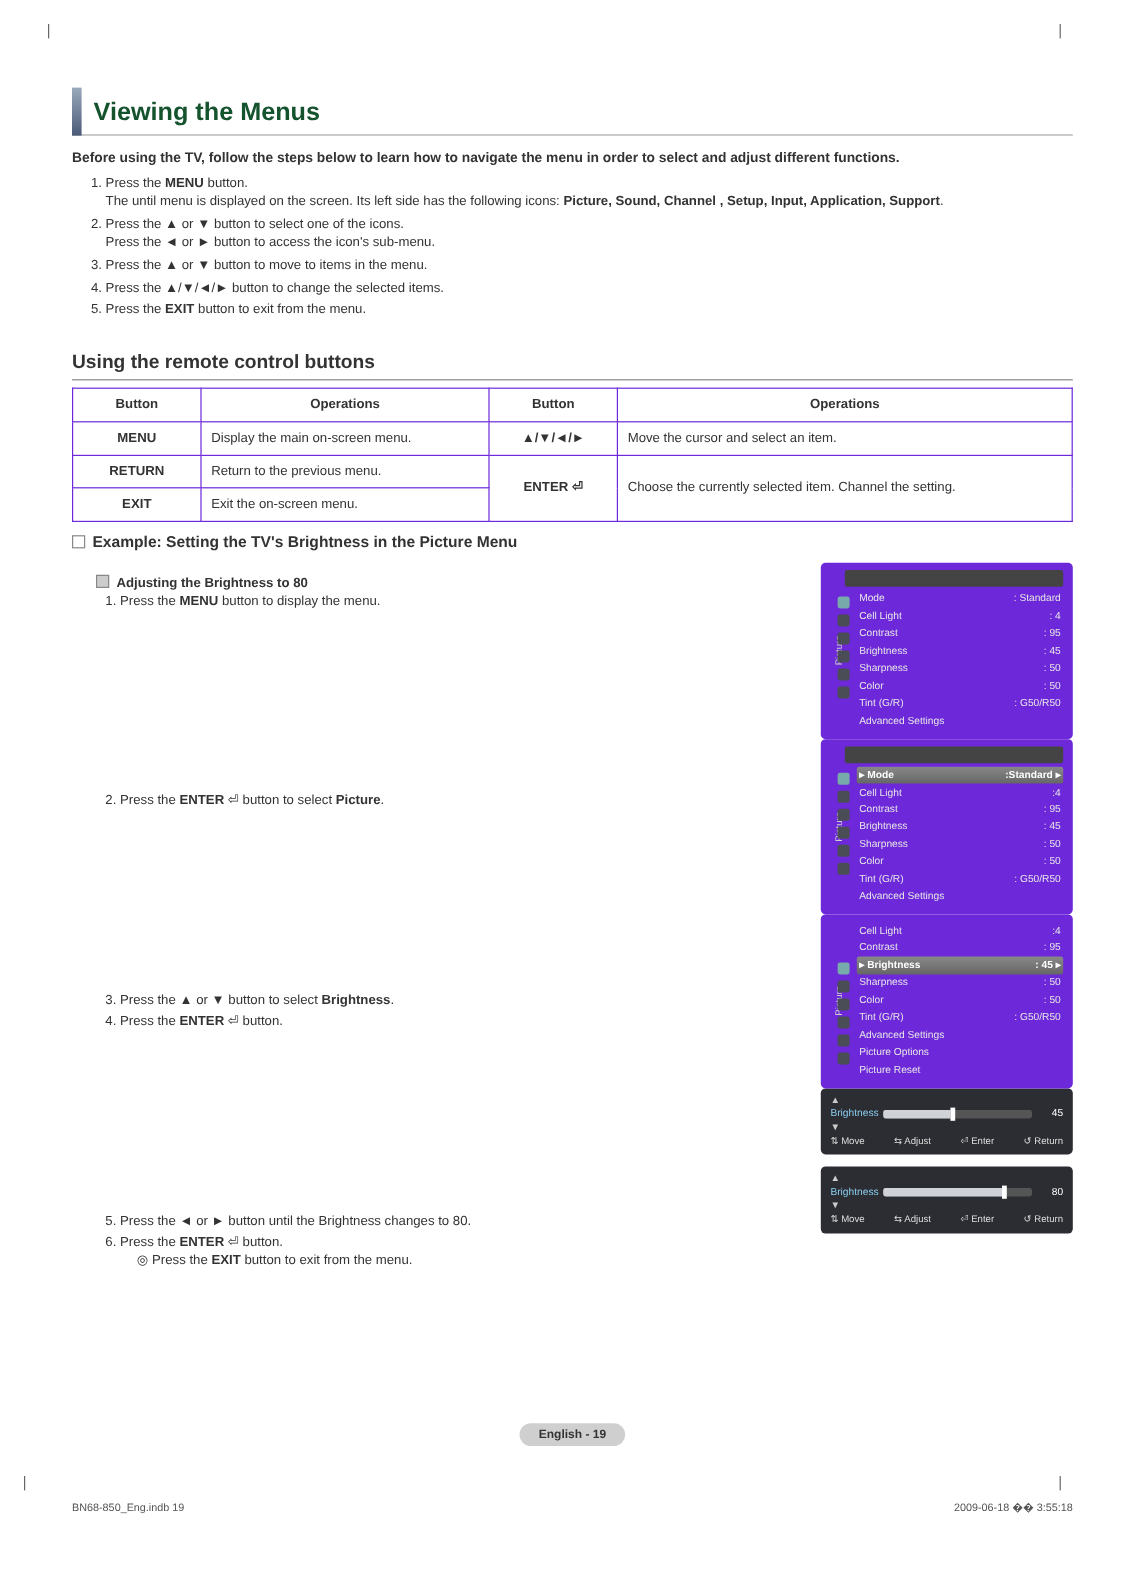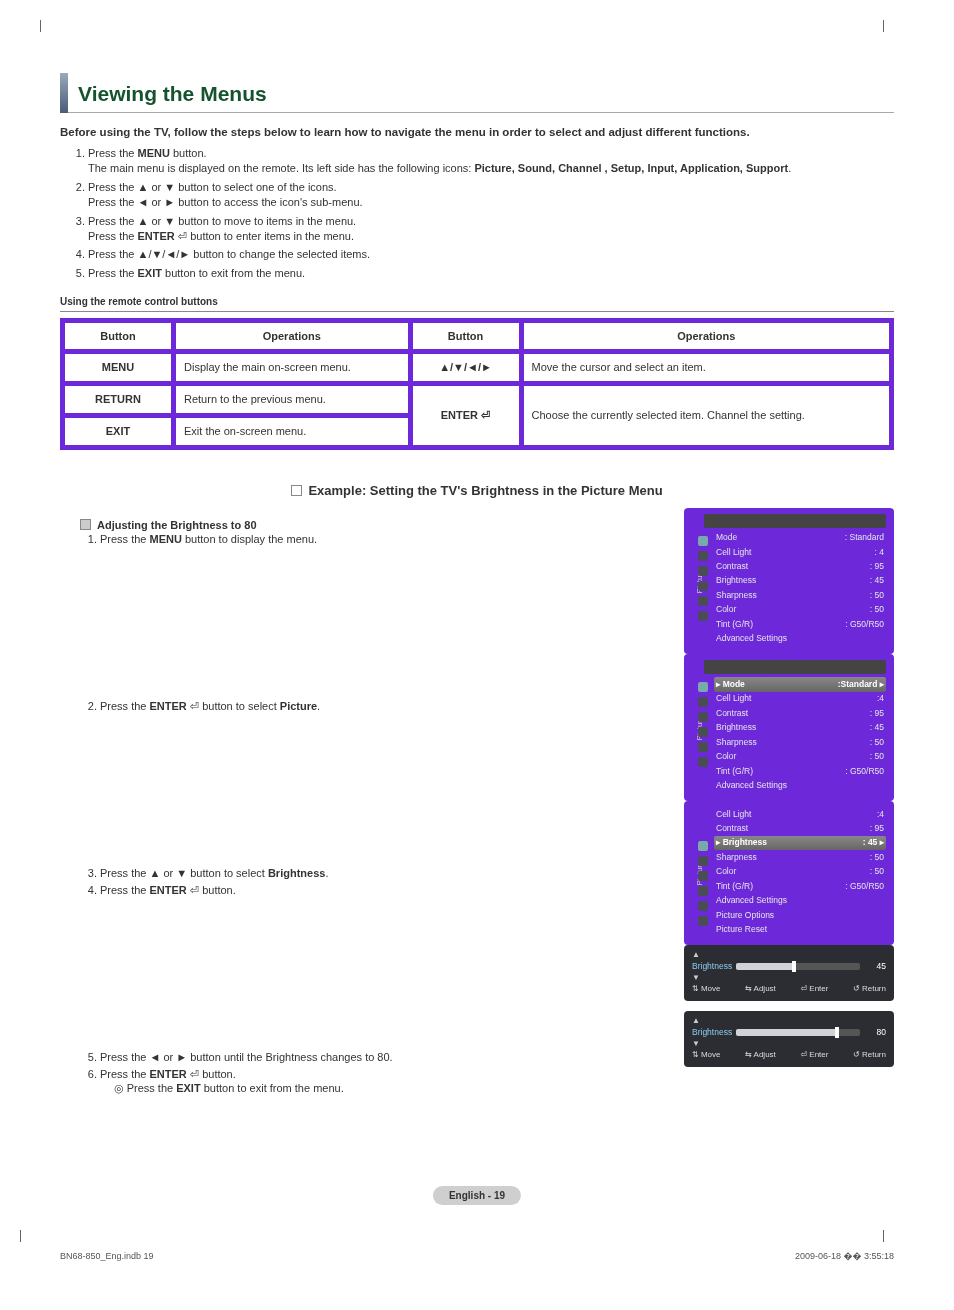--- a/index.html
+++ b/index.html
@@ -37,29 +37,29 @@
   .title-accent {
     position:absolute; left:0; top:-40px; width:8px; height:40px;
     background: linear-gradient(to bottom,#99aabb,#4a5a78);
   }
 
   .intro { font-size: 11.5px; font-weight: bold; margin-bottom: 6px; }
   ol.steps { margin: 0 0 8px 8px; padding-left: 20px; }
   ol.steps > li { margin-bottom: 4px; }
   ol.steps li p { margin: 0; font-size: 11px; }
 
-  .sub-heading { font-weight: bold; font-size: 10px; border-bottom: 1px solid #888; padding-bottom: 2px; margin: 14px 0 6px 0; }
+  .sub-heading { font-weight: bold; font-size: 16px; border-bottom: 1px solid #888; padding-bottom: 2px; margin: 26px 0 6px 0; }
 
   table.remote { border-collapse: collapse; width: 100%; font-size: 11px; }
-  table.remote th, table.remote td { border: 5px solid #6d28d9; padding: 6px 8px; text-align: left; }
+  table.remote th, table.remote td { border: 1px solid #6d28d9; padding: 6px 8px; text-align: left; }
   table.remote th { text-align: center; font-weight: bold; }
   .btn-col { width: 90px; text-align: center; font-weight: bold; }
   table.remote td.btn-col { text-align:center; font-weight:bold; }
 
-  .example-head { font-size: 13px; font-weight: bold; margin: 32px 0 8px 0; text-align: center; }
+  .example-head { font-size: 13px; font-weight: bold; margin: 8px 0 8px 0; }
   .sq { display:inline-block; width:9px; height:9px; border:1px solid #888; margin-right:6px; vertical-align:-1px; }
   .sq-g { background:#ccc; }
 
   .example-body { display:flex; gap:32px; }
   .left-col { flex:1 1 auto; }
   .right-col { width:210px; flex:0 0 210px; }
 
   .left-step { margin: 10px 0 0 20px; font-size:11px; }
   ol.inner { margin:0; padding-left:20px; }
   ol.inner > li { margin-bottom:2px; }
@@ -130,29 +130,28 @@
     <div class="title-bar">
       <div class="title-accent"></div>
     </div>
   </div>
 
   <p class="intro">Before using the TV, follow the steps below to learn how to navigate the menu in order to select and adjust different functions.</p>
 
   <ol class="steps">
     <li>
       <p><span>Press the </span><span class="b">MENU</span><span> button.</span></p>
-      <p><span>The main menu is displayed on the remote. Its left side has the following icons: </span><span class="b">Picture, Sound, Channel , Setup, Input, Application, Support</span><span>.</span></p>
+      <p><span>The until menu is displayed on the screen. Its left side has the following icons: </span><span class="b">Picture, Sound, Channel , Setup, Input, Application, Support</span><span>.</span></p>
     </li>
     <li>
       <p>Press the ▲ or ▼ button to select one of the icons.</p>
       <p>Press the ◄ or ► button to access the icon's sub-menu.</p>
     </li>
     <li>
       <p>Press the ▲ or ▼ button to move to items in the menu.</p>
-      <p><span>Press the </span><span class="b">ENTER</span><span class="enter-icon"> ⏎</span><span> button to enter items in the menu.</span></p>
     </li>
     <li>
       <p>Press the ▲/▼/◄/► button to change the selected items.</p>
     </li>
     <li>
       <p><span>Press the </span><span class="b">EXIT</span><span> button to exit from the menu.</span></p>
     </li>
   </ol>
 
   <div class="sub-heading">Using the remote control buttons</div>

